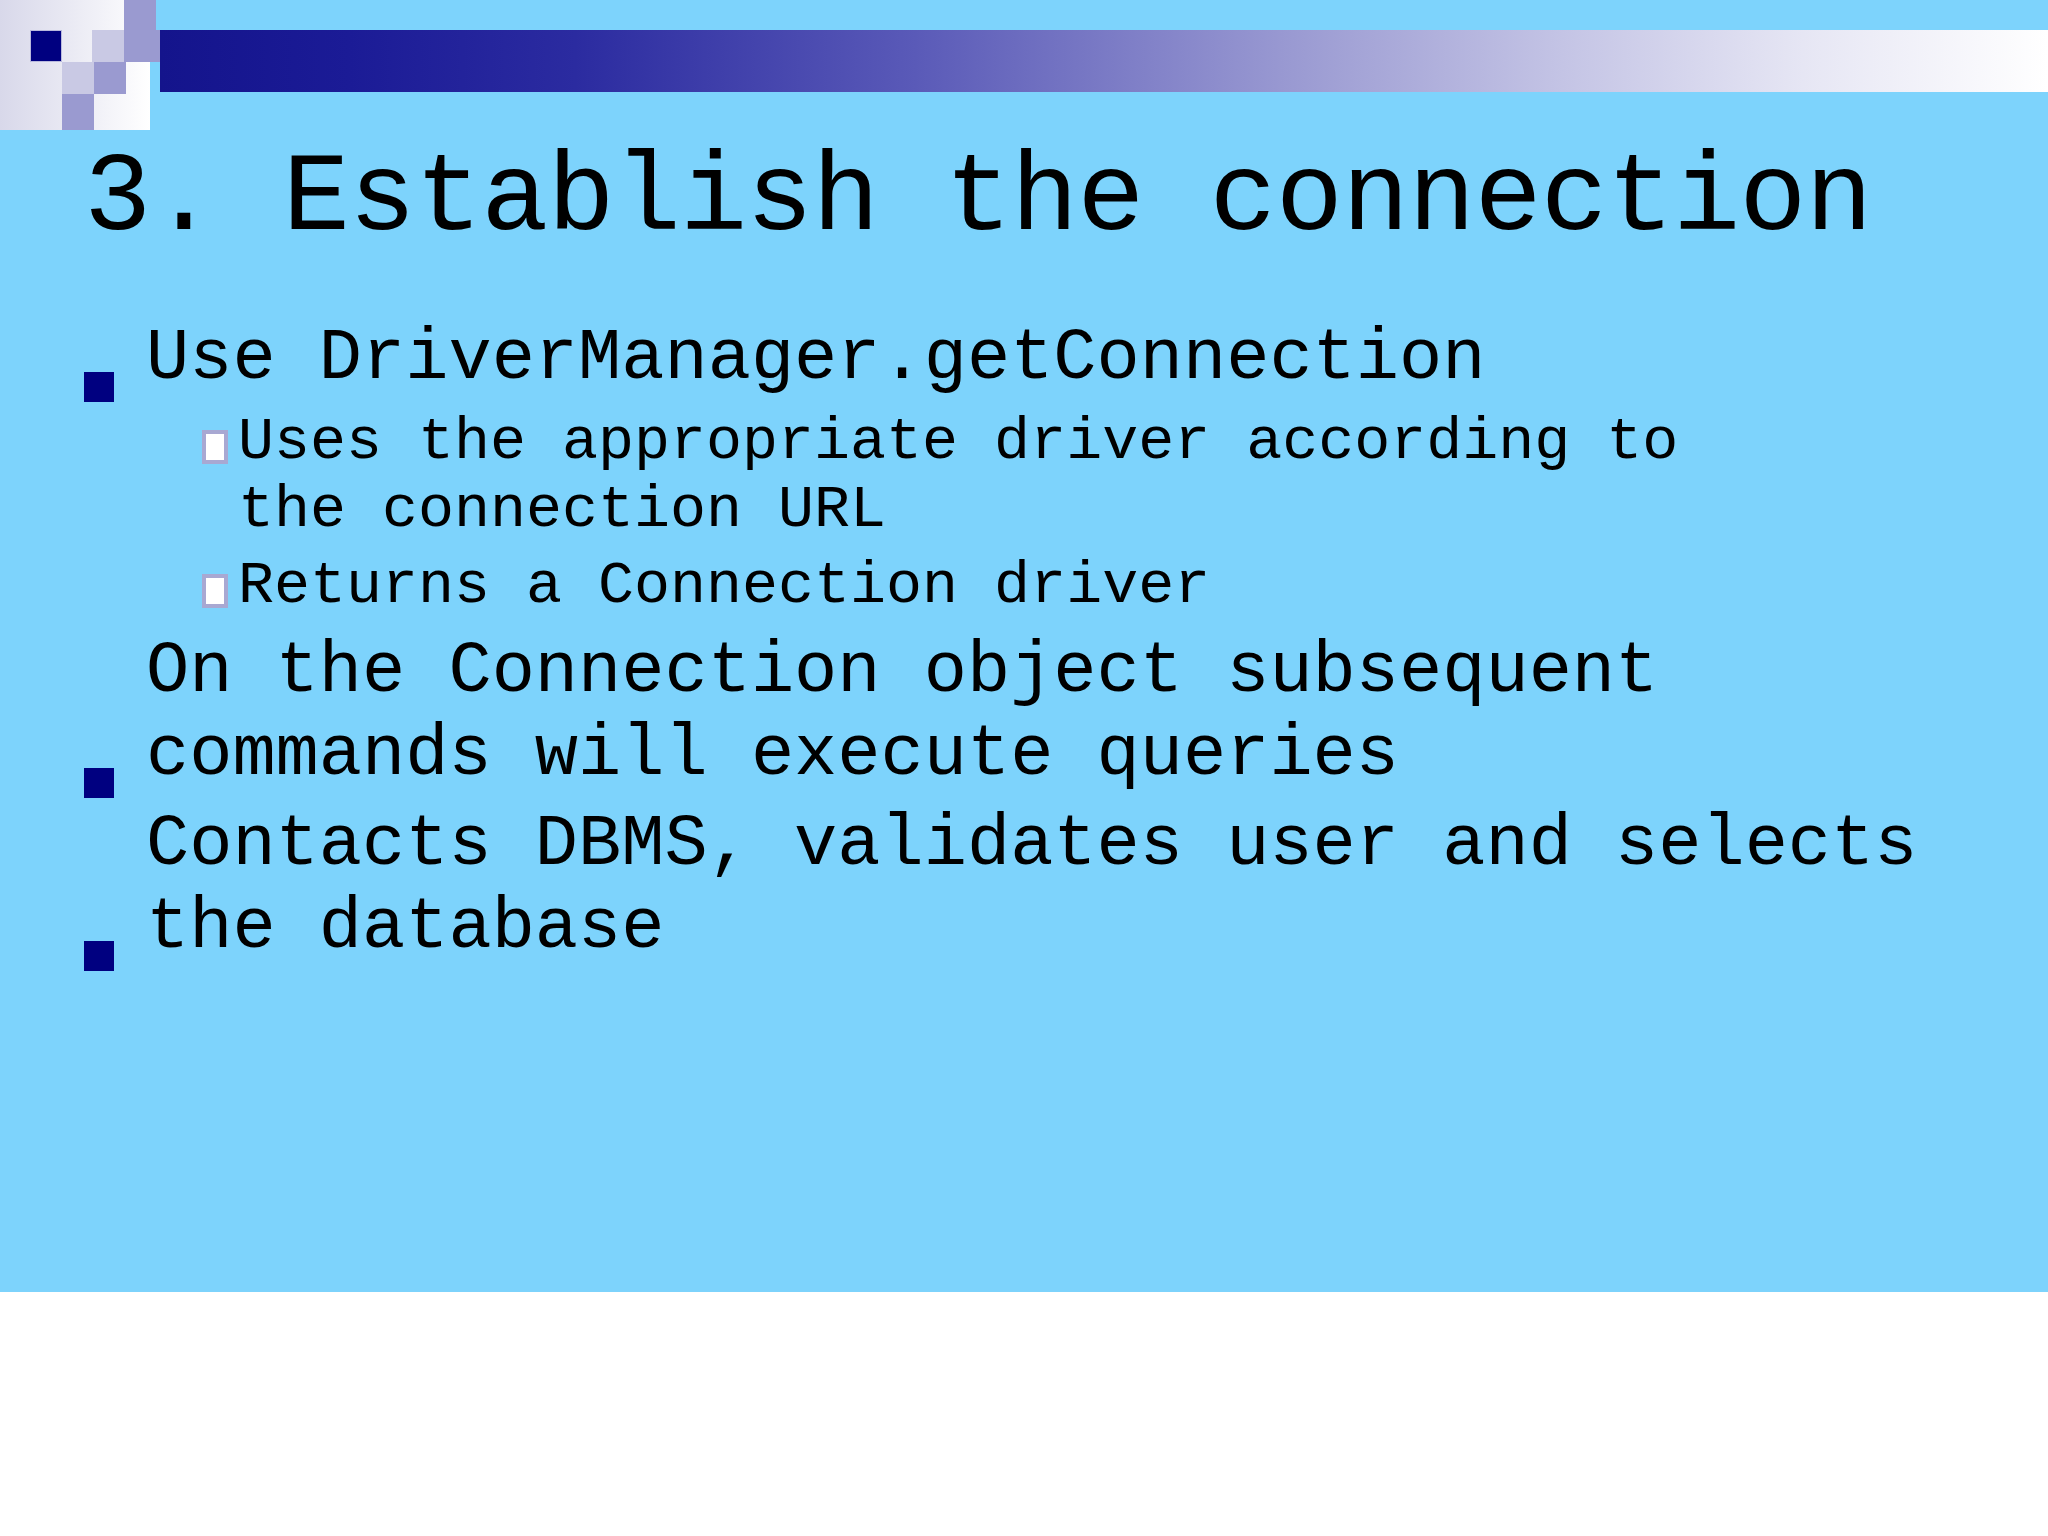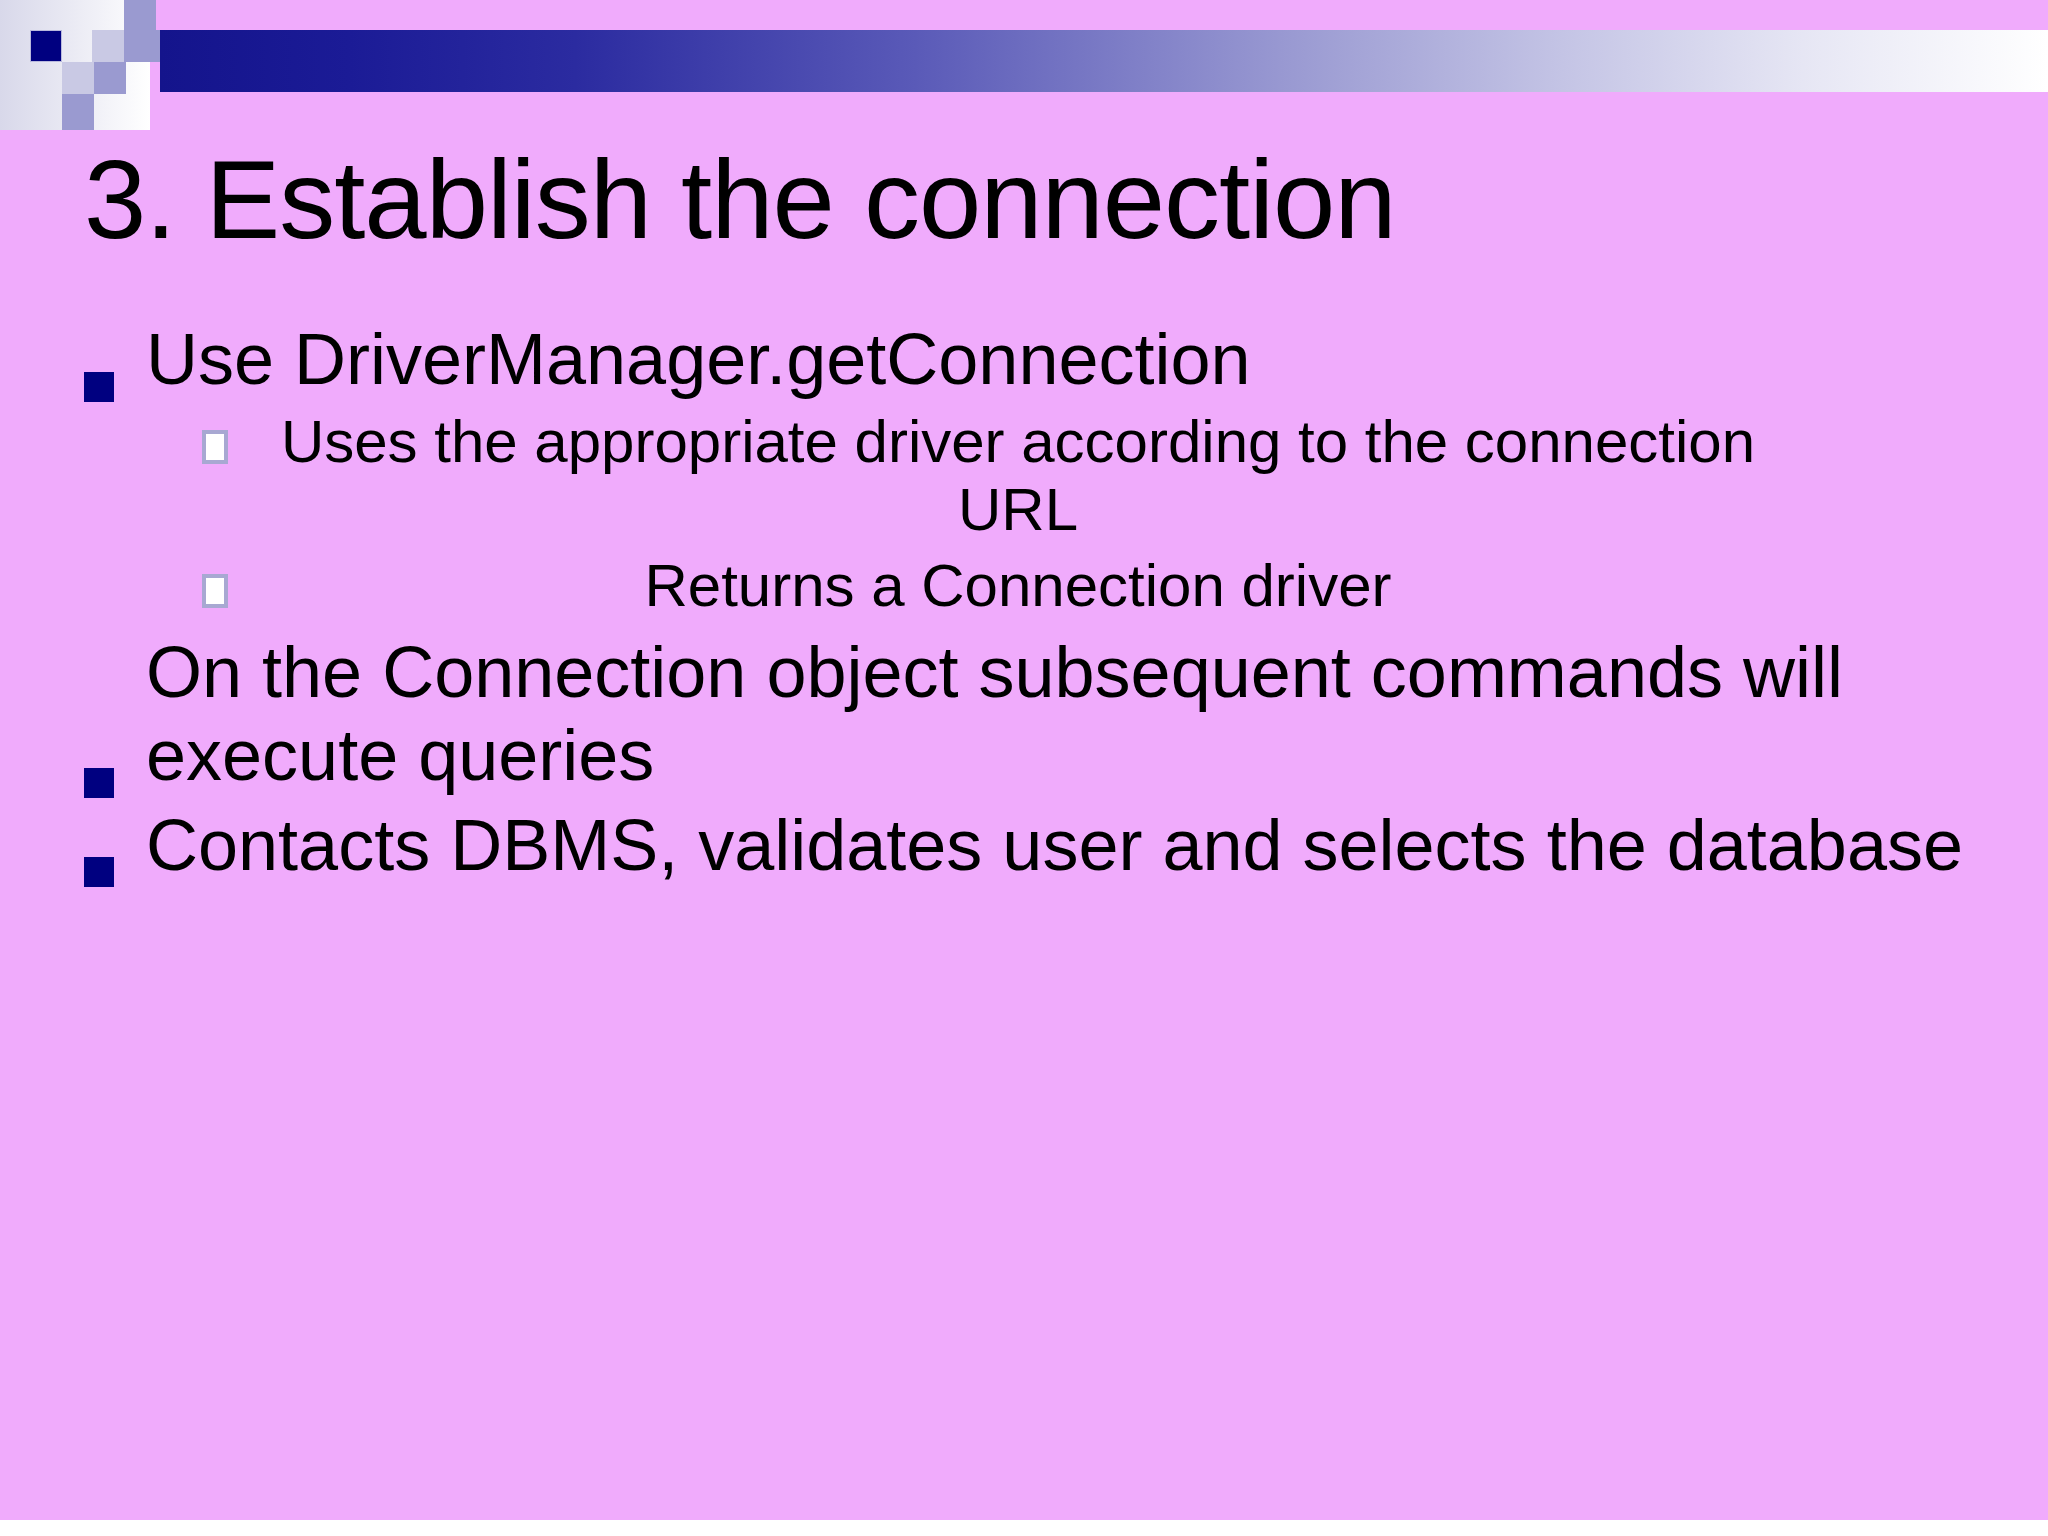--- a/index.html
+++ b/index.html
@@ -13,23 +13,24 @@
     font-family: "Liberation Sans", sans-serif;
     color: #000000;
     overflow: hidden;
     position: relative;
   }
 
   
   .slide {
     position: relative;
     width: 2048px;
-    height: 1520px;
-    background: #f0abfc;
+    height: 1292px;
+    background: #7dd3fc;
     overflow: hidden;
+    font-family: Liberation Mono, monospace;
   }
 
   
   .header-deco {
     position: absolute;
     left: 0;
     top: 0;
     width: 2048px;
     height: 130px;
   }
@@ -111,21 +112,20 @@
   }
 
   .sublist {
     margin: 2px 0 10px 0;
   }
   .bullet-l2 {
     display: flex;
     align-items: flex-start;
     margin-bottom: 8px;
     padding-left: 118px;
-    text-align: center;
   }
   .marker-l2 {
     flex: 0 0 auto;
     width: 26px;
     height: 34px;
     box-sizing: border-box;
     border: 4px solid #a8a8d2;
     background: #ffffff;
     margin-top: 22px;
     margin-right: 10px;

